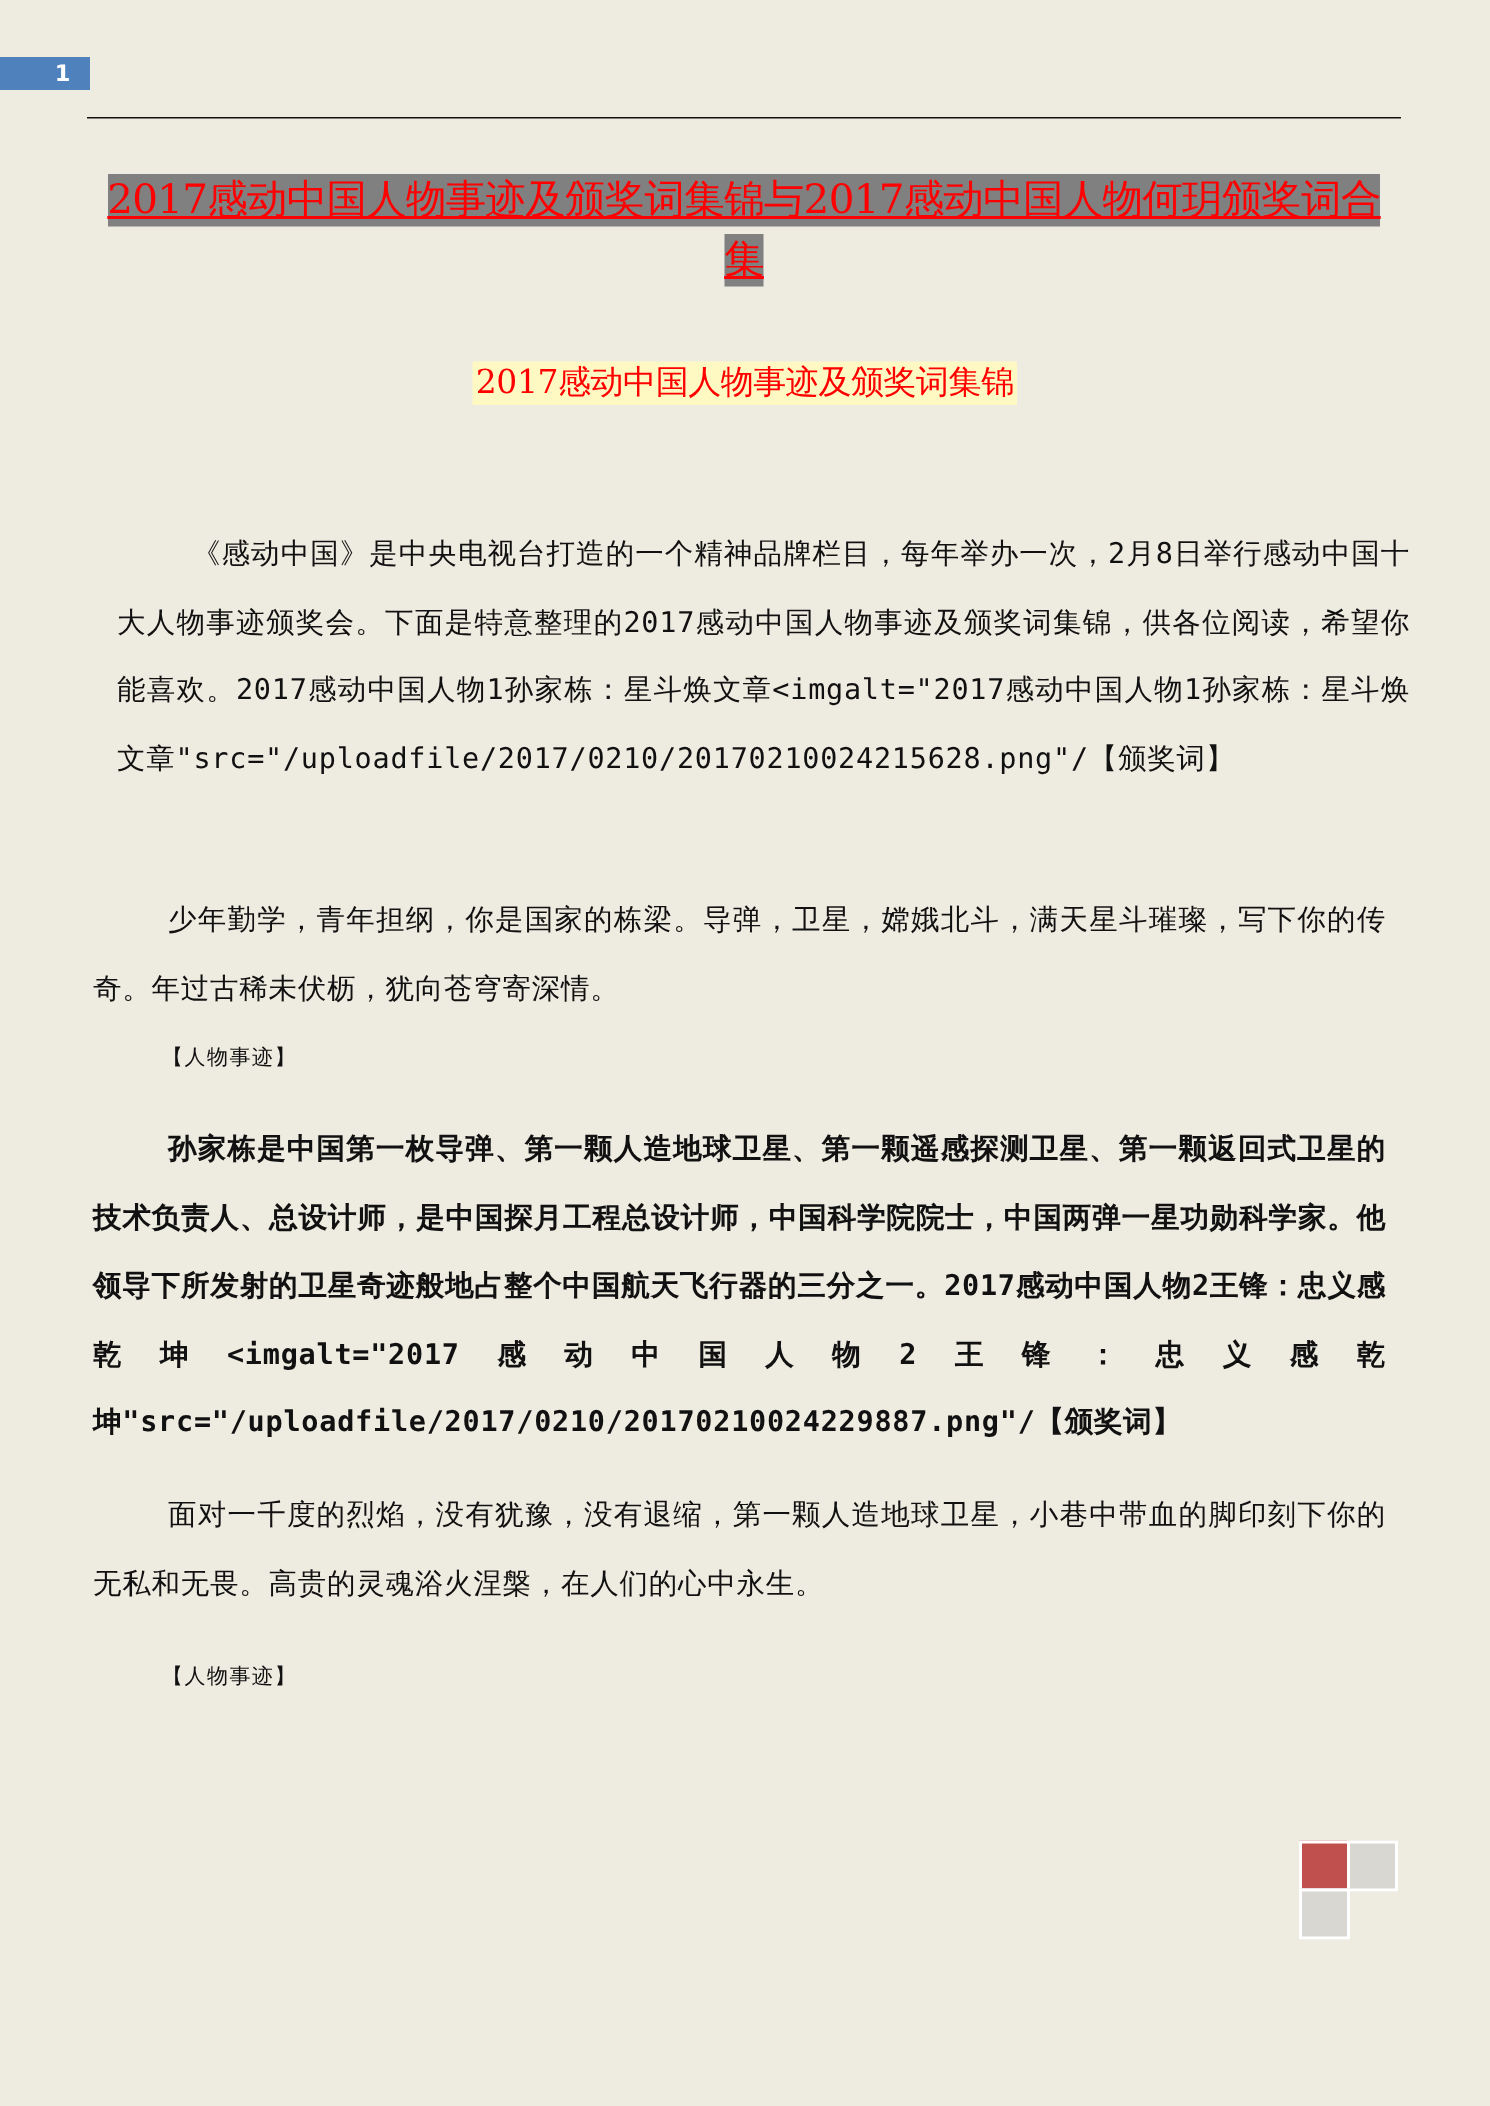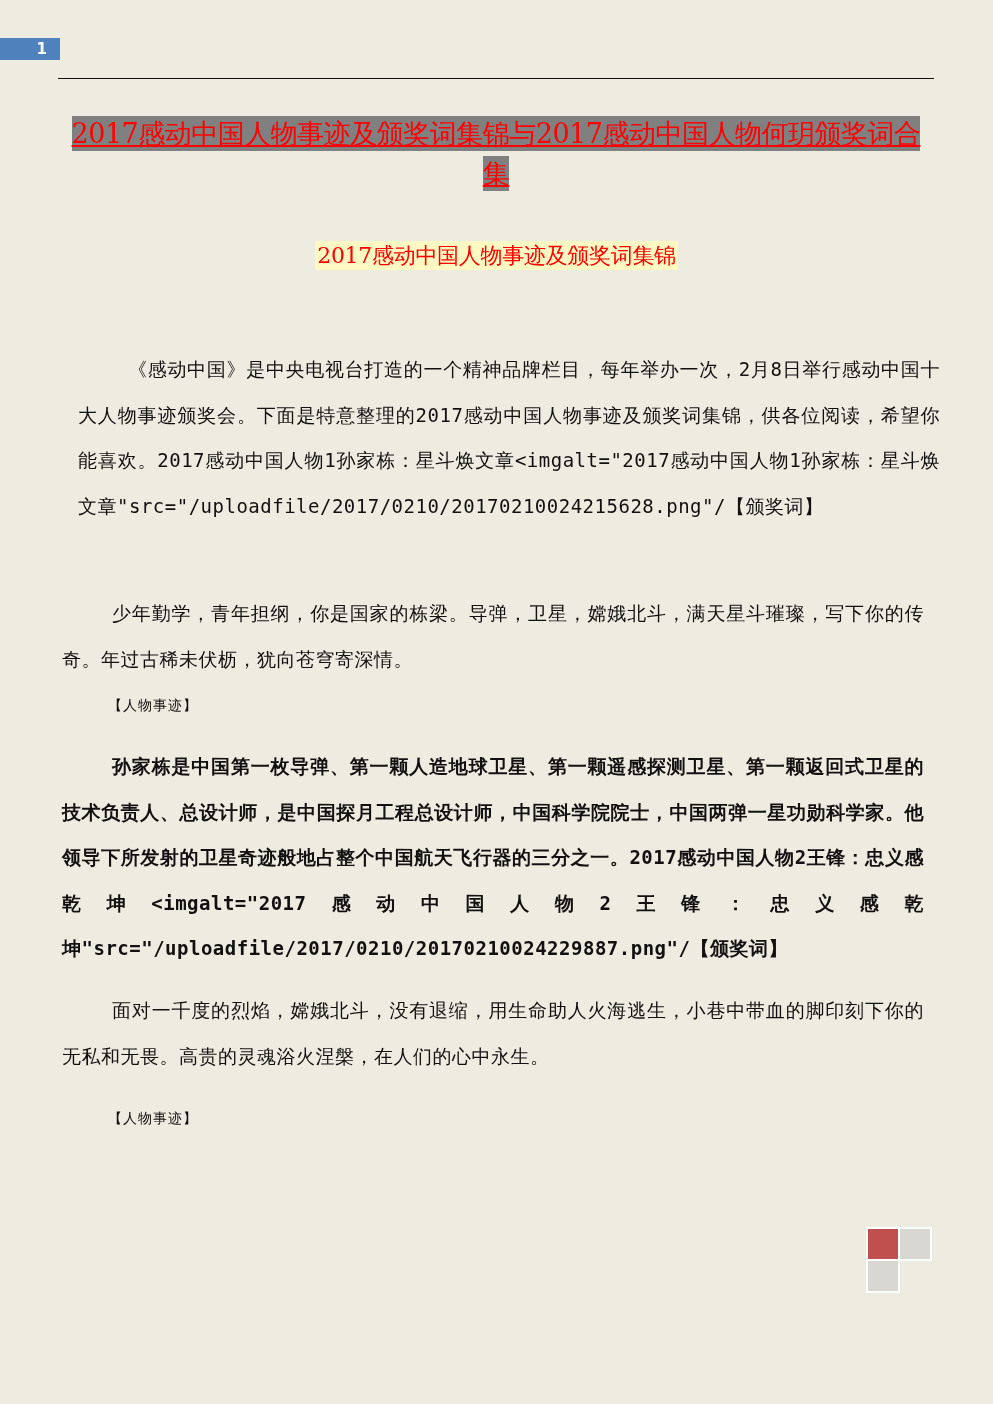--- a/index.html
+++ b/index.html
@@ -78,21 +78,21 @@
 </div>
 
 <p class="body-text indent" style="top:331px; margin:16px;">《感动中国》是中央电视台打造的一个精神品牌栏目，每年举办一次，2月8日举行感动中国十大人物事迹颁奖会。下面是特意整理的2017感动中国人物事迹及颁奖词集锦，供各位阅读，希望你能喜欢。2017感动中国人物1孙家栋：星斗焕文章&lt;imgalt="2017感动中国人物1孙家栋：星斗焕文章"src="/uploadfile/2017/0210/20170210024215628.png"/【颁奖词】</p>
 
 <p class="body-text indent" style="top:591px; margin:0;">少年勤学，青年担纲，你是国家的栋梁。导弹，卫星，嫦娥北斗，满天星斗璀璨，写下你的传奇。年过古稀未伏枥，犹向苍穹寄深情。</p>
 
 <div class="label" style="top:690px;">【人物事迹】</div>
 
 <p class="body-text indent" style="top:744px; margin:0;font-weight:bold;">孙家栋是中国第一枚导弹、第一颗人造地球卫星、第一颗遥感探测卫星、第一颗返回式卫星的技术负责人、总设计师，是中国探月工程总设计师，中国科学院院士，中国两弹一星功勋科学家。他领导下所发射的卫星奇迹般地占整个中国航天飞行器的三分之一。2017感动中国人物2王锋：忠义感乾坤&lt;imgalt="2017感动中国人物2王锋：忠义感乾坤"src="/uploadfile/2017/0210/20170210024229887.png"/【颁奖词】</p>
 
-<p class="body-text indent" style="top:988px; margin:0;">面对一千度的烈焰，嫦娥北斗，没有退缩，用生命助人火海逃生，小巷中带血的脚印刻下你的无私和无畏。高贵的灵魂浴火涅槃，在人们的心中永生。</p>
+<p class="body-text indent" style="top:988px; margin:0;">面对一千度的烈焰，没有犹豫，没有退缩，第一颗人造地球卫星，小巷中带血的脚印刻下你的无私和无畏。高贵的灵魂浴火涅槃，在人们的心中永生。</p>
 
 <div class="label" style="top:1103px;">【人物事迹】</div>
 
 <div class="deco">
   <div class="sq red"></div>
   <div class="sq g1"></div>
   <div class="sq g2"></div>
 </div>
 
 </body></html>

